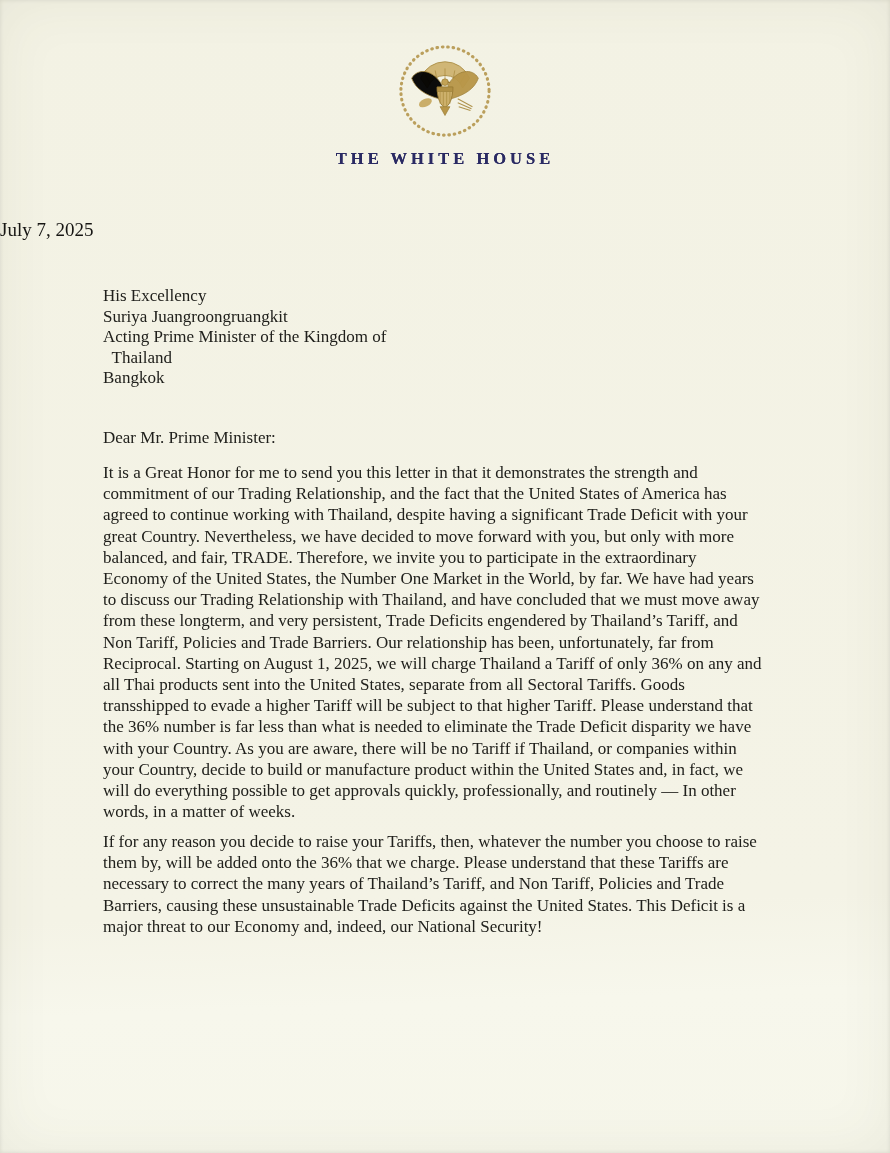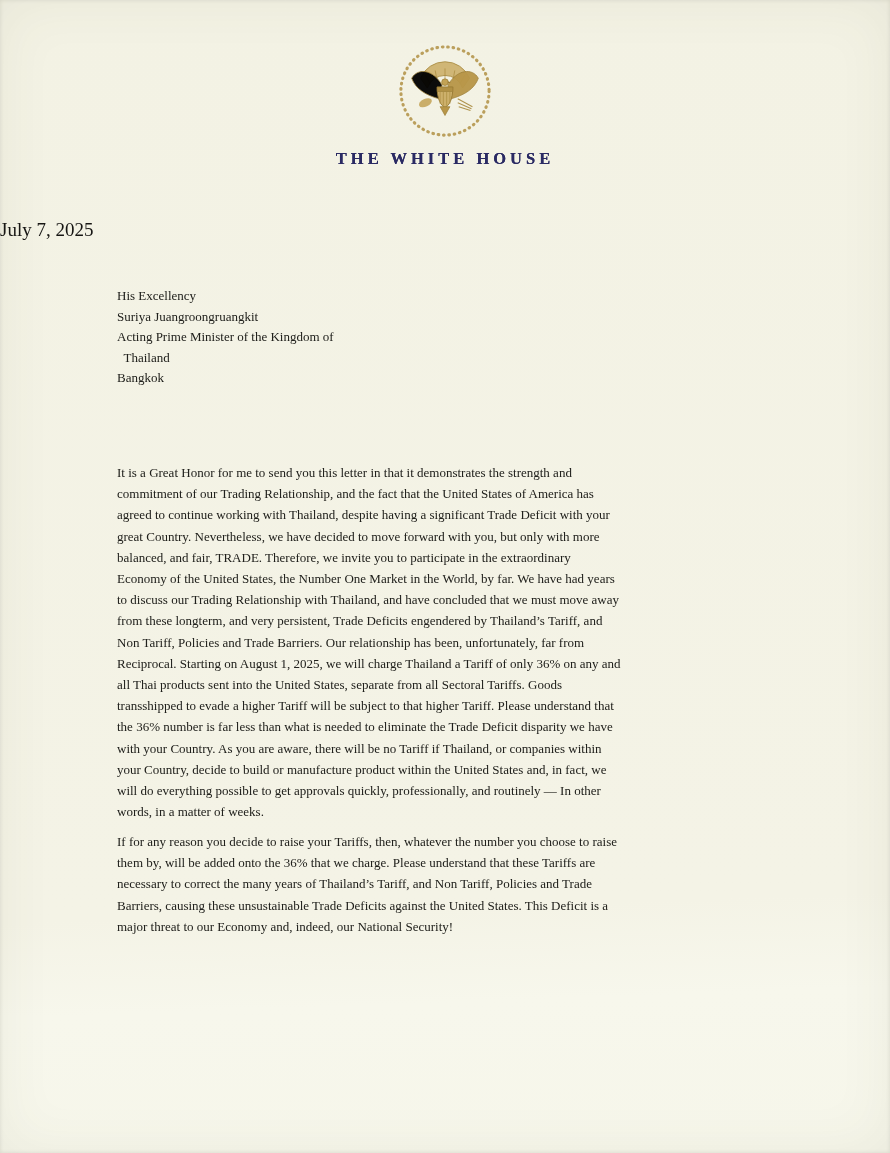--- a/index.html
+++ b/index.html
@@ -52,23 +52,23 @@
   .letter-date {
     position: absolute;
     top: 219px;
     left: 0;
     width: 100%;
     font-size: 19px;
     color: #161513;
   }
   .text-block {
     position: absolute;
-    left: 117px;
+    left: 103px;
     width: 740px;
-    font-size: 13px;
+    font-size: 17px;
     line-height: 20.6px;
     white-space: pre-wrap;
     color: #20201c;
   }
   .recipient { top: 286px; }
   .salutation { top: 428px; }
   .para { line-height: 21.2px; }
   .para-1 { top: 462px; }
   .para-2 { top: 831px; }
 </style>
@@ -106,20 +106,21 @@
 
 
   <div class="letter-date">July 7, 2025</div>
 
   <div class="text-block recipient">His Excellency
 Suriya Juangroongruangkit
 Acting Prime Minister of the Kingdom of
   Thailand
 Bangkok</div>
 
+  <div class="text-block salutation">Dear Mr. Prime Minister:</div>
 
   <div class="text-block para para-1">It is a Great Honor for me to send you this letter in that it demonstrates the strength and
 commitment of our Trading Relationship, and the fact that the United States of America has
 agreed to continue working with Thailand, despite having a significant Trade Deficit with your
 great Country. Nevertheless, we have decided to move forward with you, but only with more
 balanced, and fair, TRADE. Therefore, we invite you to participate in the extraordinary
 Economy of the United States, the Number One Market in the World, by far. We have had years
 to discuss our Trading Relationship with Thailand, and have concluded that we must move away
 from these longterm, and very persistent, Trade Deficits engendered by Thailand’s Tariff, and
 Non Tariff, Policies and Trade Barriers. Our relationship has been, unfortunately, far from

